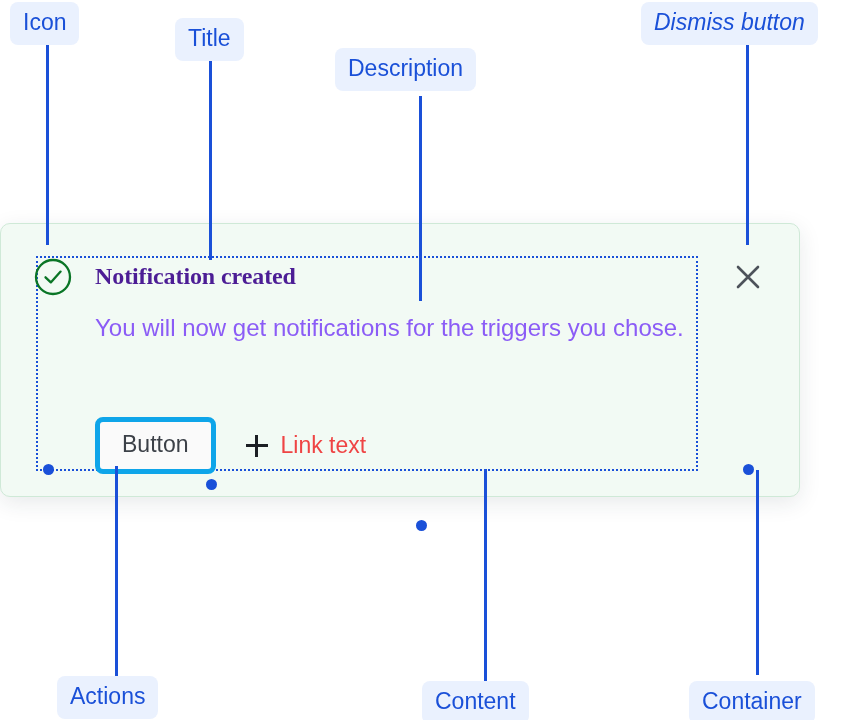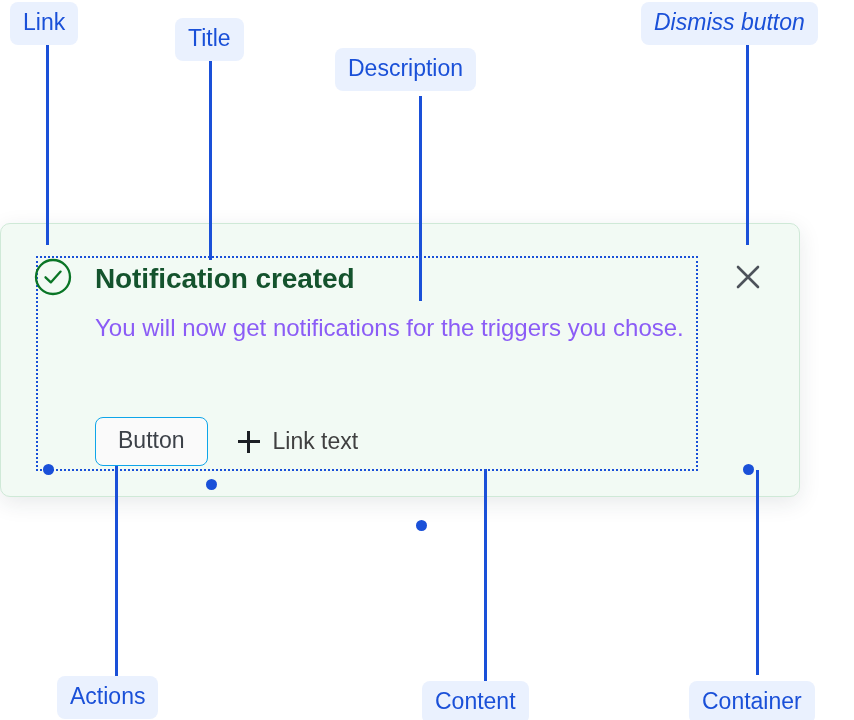--- a/index.html
+++ b/index.html
@@ -75,25 +75,26 @@
     top: 258px;
     width: 38px;
     height: 38px;
   }
 
   
   #card-title {
     position: absolute;
     left: 95px;
     top: 261px;
-    font-size: 28px;
+    font-size: 24px;
     font-weight: bold;
-    color: #14532d;
+    color: #4c1d95;
     line-height: 1.25;
     letter-spacing: -0.1px;
+    font-family: Liberation Serif, serif;
   }
   #card-description {
     position: absolute;
     left: 95px;
     top: 308px;
     width: 600px;
     font-size: 24px;
     color: #8b5cf6;
     line-height: 40px;
   }
@@ -101,34 +102,34 @@
   
   #actions-row {
     position: absolute;
     left: 95px;
     top: 417px;
     display: flex;
     align-items: center;
   }
   #action-button {
     background: #fafafa;
-    border: 1px solid #0ea5e9;
+    border: 5px solid #0ea5e9;
     border-radius: 8px;
     color: #3c4148;
     font-size: 23px;
     font-family: "Liberation Sans", sans-serif;
     padding: 11px 22px 13px 22px;
     line-height: 1;
     cursor: pointer;
   }
   #link-action {
     display: flex;
     align-items: center;
     margin-left: 30px;
-    color: #404040;
+    color: #ef4444;
     font-size: 23px;
     cursor: pointer;
   }
   #plus-icon {
     position: relative;
     width: 22px;
     height: 22px;
     margin-right: 13px;
     flex: 0 0 auto;
   }
@@ -192,21 +193,21 @@
 </svg>
 
 <div class="leader" style="left:46px;  top:40px;  height:205px;"></div>
 <div class="leader" style="left:209px; top:56px;  height:204px;"></div>
 <div class="leader" style="left:419px; top:96px;  height:205px;"></div>
 <div class="leader" style="left:746px; top:40px;  height:205px;"></div>
 <div class="leader" style="left:115px; top:466px; height:210px;"></div>
 <div class="leader" style="left:484px; top:469px; height:212px;"></div>
 <div class="leader" style="left:756px; top:470px; height:205px;"></div>
 
-<div class="anno-label" style="left:10px; top:2px;">Link</div>
+<div class="anno-label" style="left:10px; top:2px;">Icon</div>
 
 <div class="anno-label" style="left:175px; top:18px;">Title</div>
 
 <div class="anno-label" style="left:335px; top:48px;">Description</div>
 
 <div class="anno-label" style="left:641px; top:2px;font-style:italic;">Dismiss button</div>
 
 <div class="anno-label" style="left:57px; top:676px;text-align:center;">Actions</div>
 
 <div class="anno-label" style="left:422px; top:681px;">Content</div>

